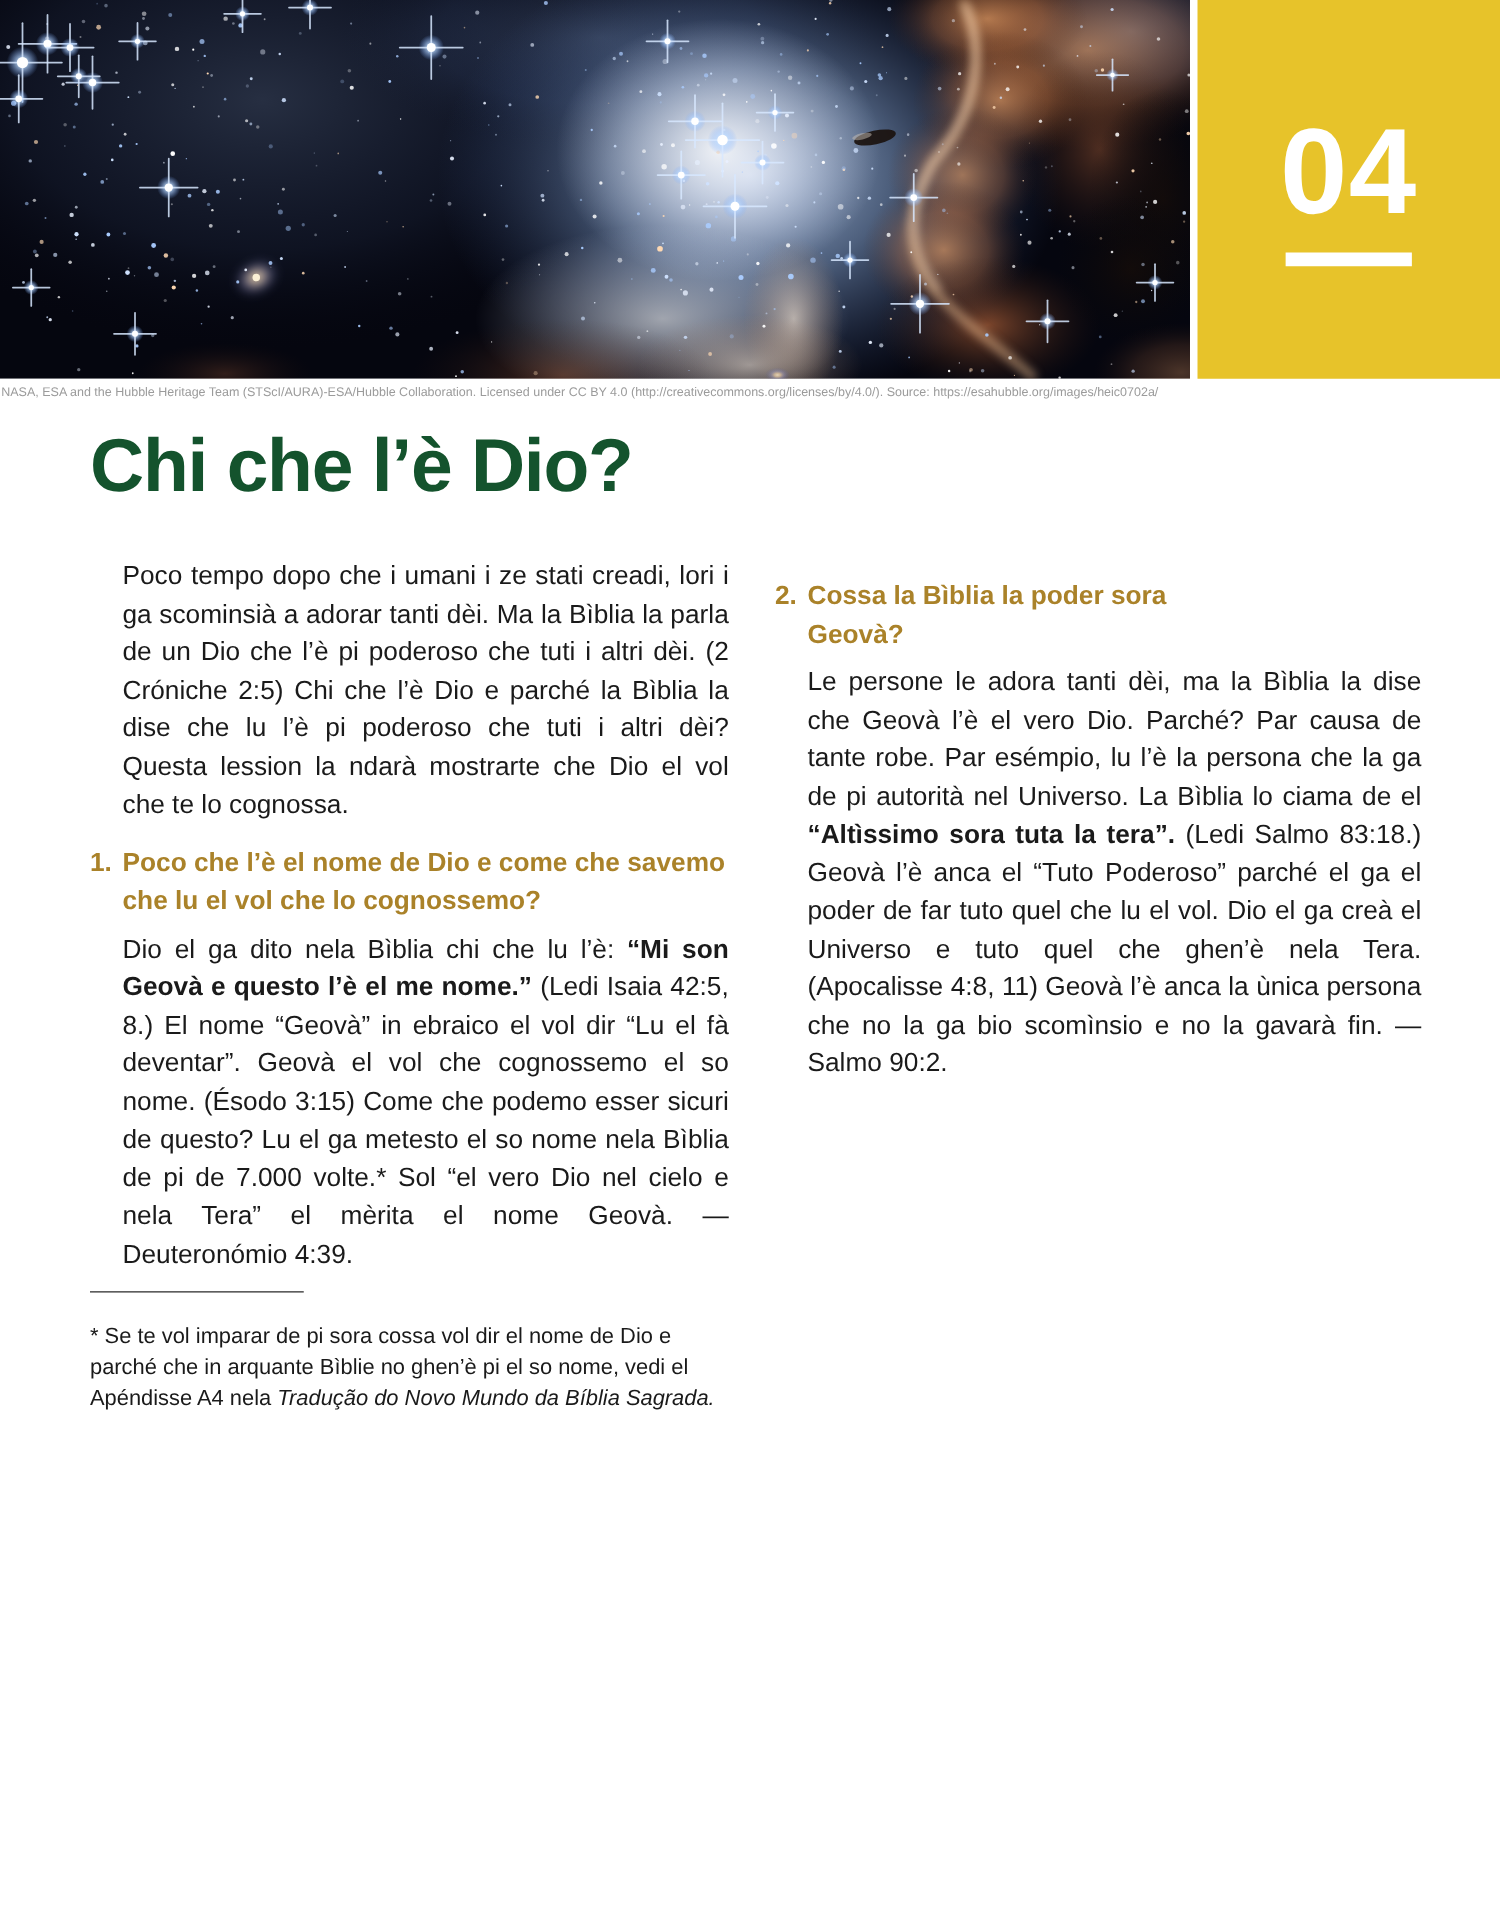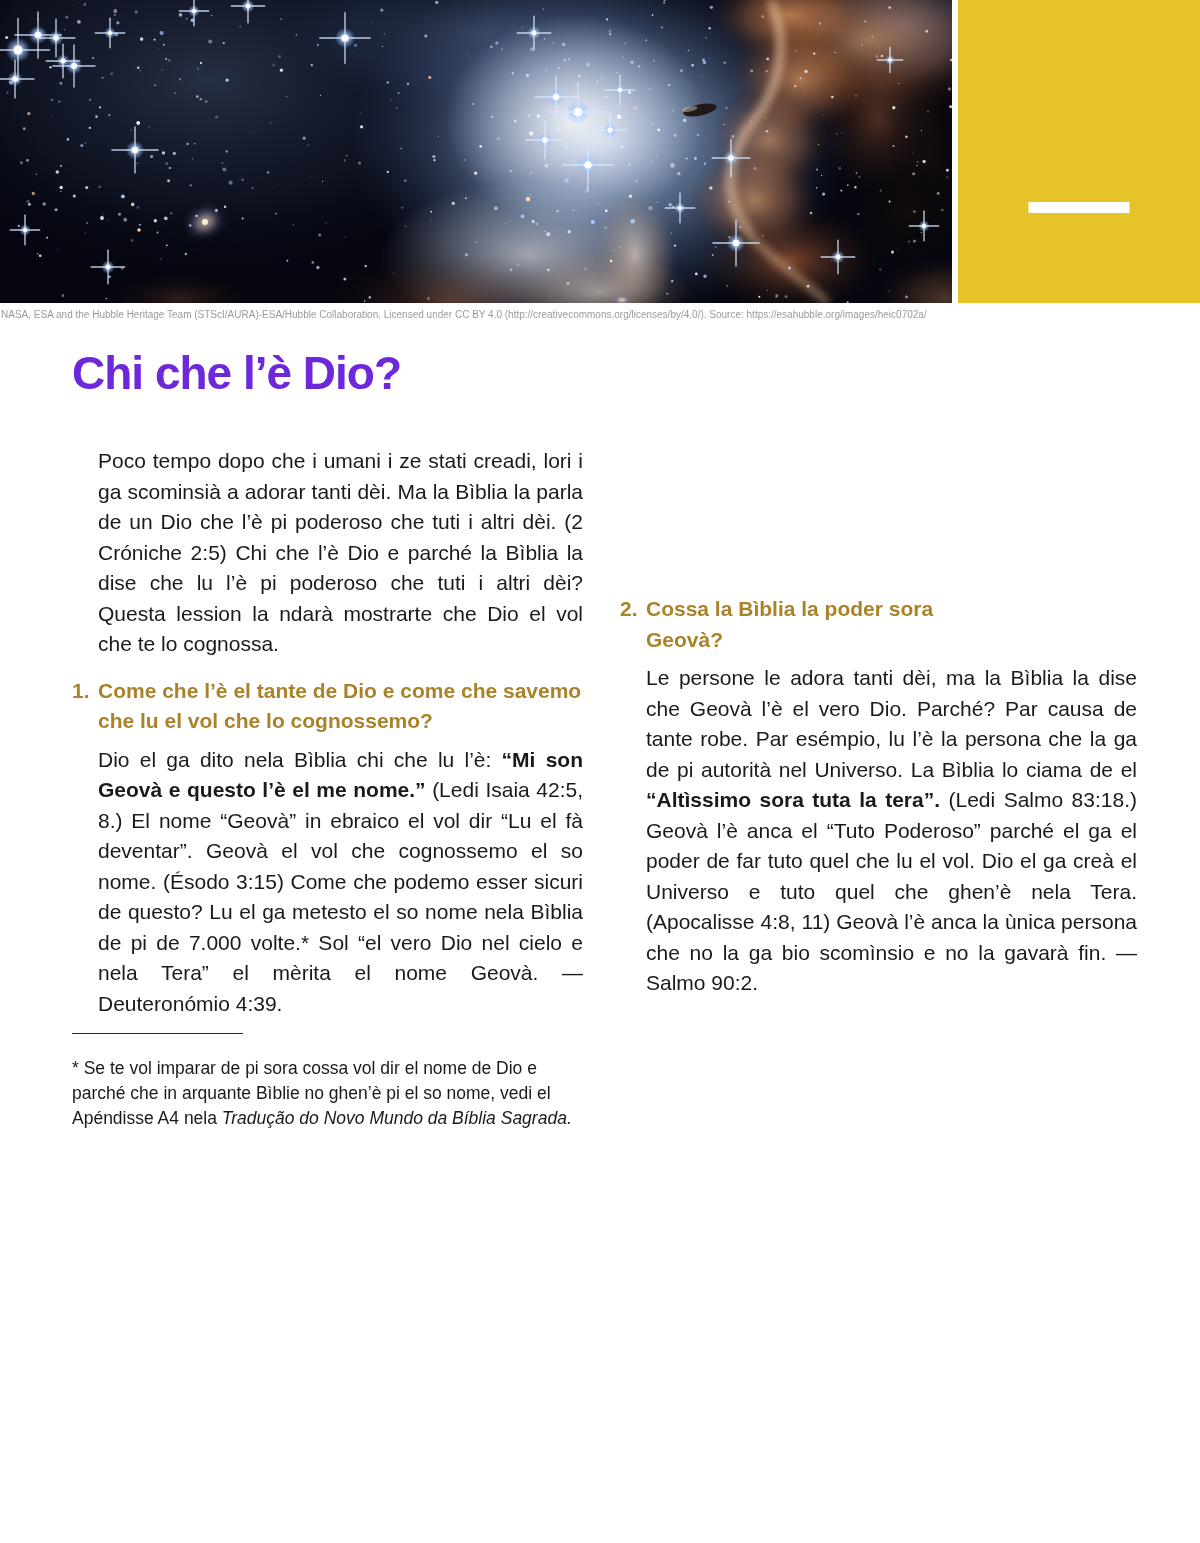--- a/index.html
+++ b/index.html
@@ -33,26 +33,26 @@
   .credit {
     margin:5px 12px 0 1px;
     font-size:10px; line-height:13px;
     color:var(--credit-gray,#9b9b9b);
     letter-spacing:0;
     white-space:nowrap;
   }
   
   .title {
     margin:25px 0 0 72px;
-    font-size:46px; line-height:54px;
+    font-size:60px; line-height:54px;
     font-weight:bold; letter-spacing:-1px;
-    color:#6d28d9;
+    color:#14532d;
   }
   
-  .columns { display:flex; margin:46px 0 0 72px;align-items:center; }
+  .columns { display:flex; margin:46px 0 0 72px; }
   .col-left  { width:511px; margin-right:37px; flex:0 0 511px; }
   .col-right { width:517px; flex:0 0 517px; }
 
   .intro, .body-par {
     margin:0 0 0 26px;
     font-size:21px; line-height:30.5px;
     text-align:justify;
     color:var(--text,#1a1a1a);
   }
   .q-heading {
@@ -718,37 +718,38 @@
             <circle cx="890" cy="60" r="1.7999999999999998" fill="#ffffff"></circle>
             <circle cx="680" cy="208" r="5.95" fill="url(#gStar)" opacity="0.9"></circle>
             <line x1="665.3" y1="208" x2="694.7" y2="208" stroke="rgba(215,232,255,0.85)" stroke-width="1.4" stroke-linecap="round"></line>
             <line x1="680" y1="193.3" x2="680" y2="222.7" stroke="rgba(215,232,255,0.85)" stroke-width="1.4" stroke-linecap="round"></line>
             <circle cx="680" cy="208" r="2.1" fill="#ffffff"></circle>
           </g>
       </svg>
     </div>
 
     <div class="chapter">
+      <div class="chapter-num">04</div>
       <div class="chapter-bar"></div>
     </div>
   </header>
 
   <div class="credit">NASA, ESA and the Hubble Heritage Team (STScI/AURA)-ESA/Hubble Collaboration. Licensed under CC BY 4.0 (http://creativecommons.org/licenses/by/4.0/). Source: https://esahubble.org/images/heic0702a/</div>
 
   <h1 class="title">Chi che l’è Dio?</h1>
 
   <main class="columns">
 
     <section class="col col-left">
       <p class="intro">Poco tempo dopo che i umani i ze stati creadi, lori i ga scominsià a adorar tanti dèi. Ma la Bìblia la parla de un Dio che l’è pi poderoso che tuti i altri dèi. (2 Cróniche 2:5) Chi che l’è Dio e parché la Bìblia la dise che lu l’è pi poderoso che tuti i altri dèi? Questa lession la ndarà mostrarte che Dio el vol che te lo cognossa.</p>
 
       <div class="question">
         <div class="q-heading">
           <span class="q-num">1.</span>
-          <span class="q-text">Come che l’è el tante de Dio e come che savemo che lu el vol che lo cognossemo?</span>
+          <span class="q-text">Poco che l’è el nome de Dio e come che savemo che lu el vol che lo cognossemo?</span>
         </div>
         <p class="body-par"><span>Dio el ga dito nela Bìblia chi che lu l’è: </span><span style="font-weight: bold;">“Mi son Geovà e questo l’è el me nome.”</span><span> (Ledi Isaia 42:5, 8.) El nome “Geovà” in ebraico el vol dir “Lu el fà deventar”. Geovà el vol che cognossemo el so nome. (Ésodo 3:15) Come che podemo esser sicuri de questo? Lu el ga metesto el so nome nela Bìblia de pi de 7.000 volte.* Sol “el vero Dio nel cielo e nela Tera” el mèrita el nome Geovà. — Deuteronómio 4:39.</span></p>
       </div>
 
       <div class="footnote-sep"></div>
       <p class="footnote"><span>* Se te vol imparar de pi sora cossa vol dir el nome de Dio e parché che in arquante Bìblie no ghen’è pi el so nome, vedi el Apéndisse A4 nela </span><span style="font-style: italic;">Tradução do Novo Mundo da Bíblia Sagrada.</span></p>
     </section>
 
     <section class="col col-right">
       <div class="question">

